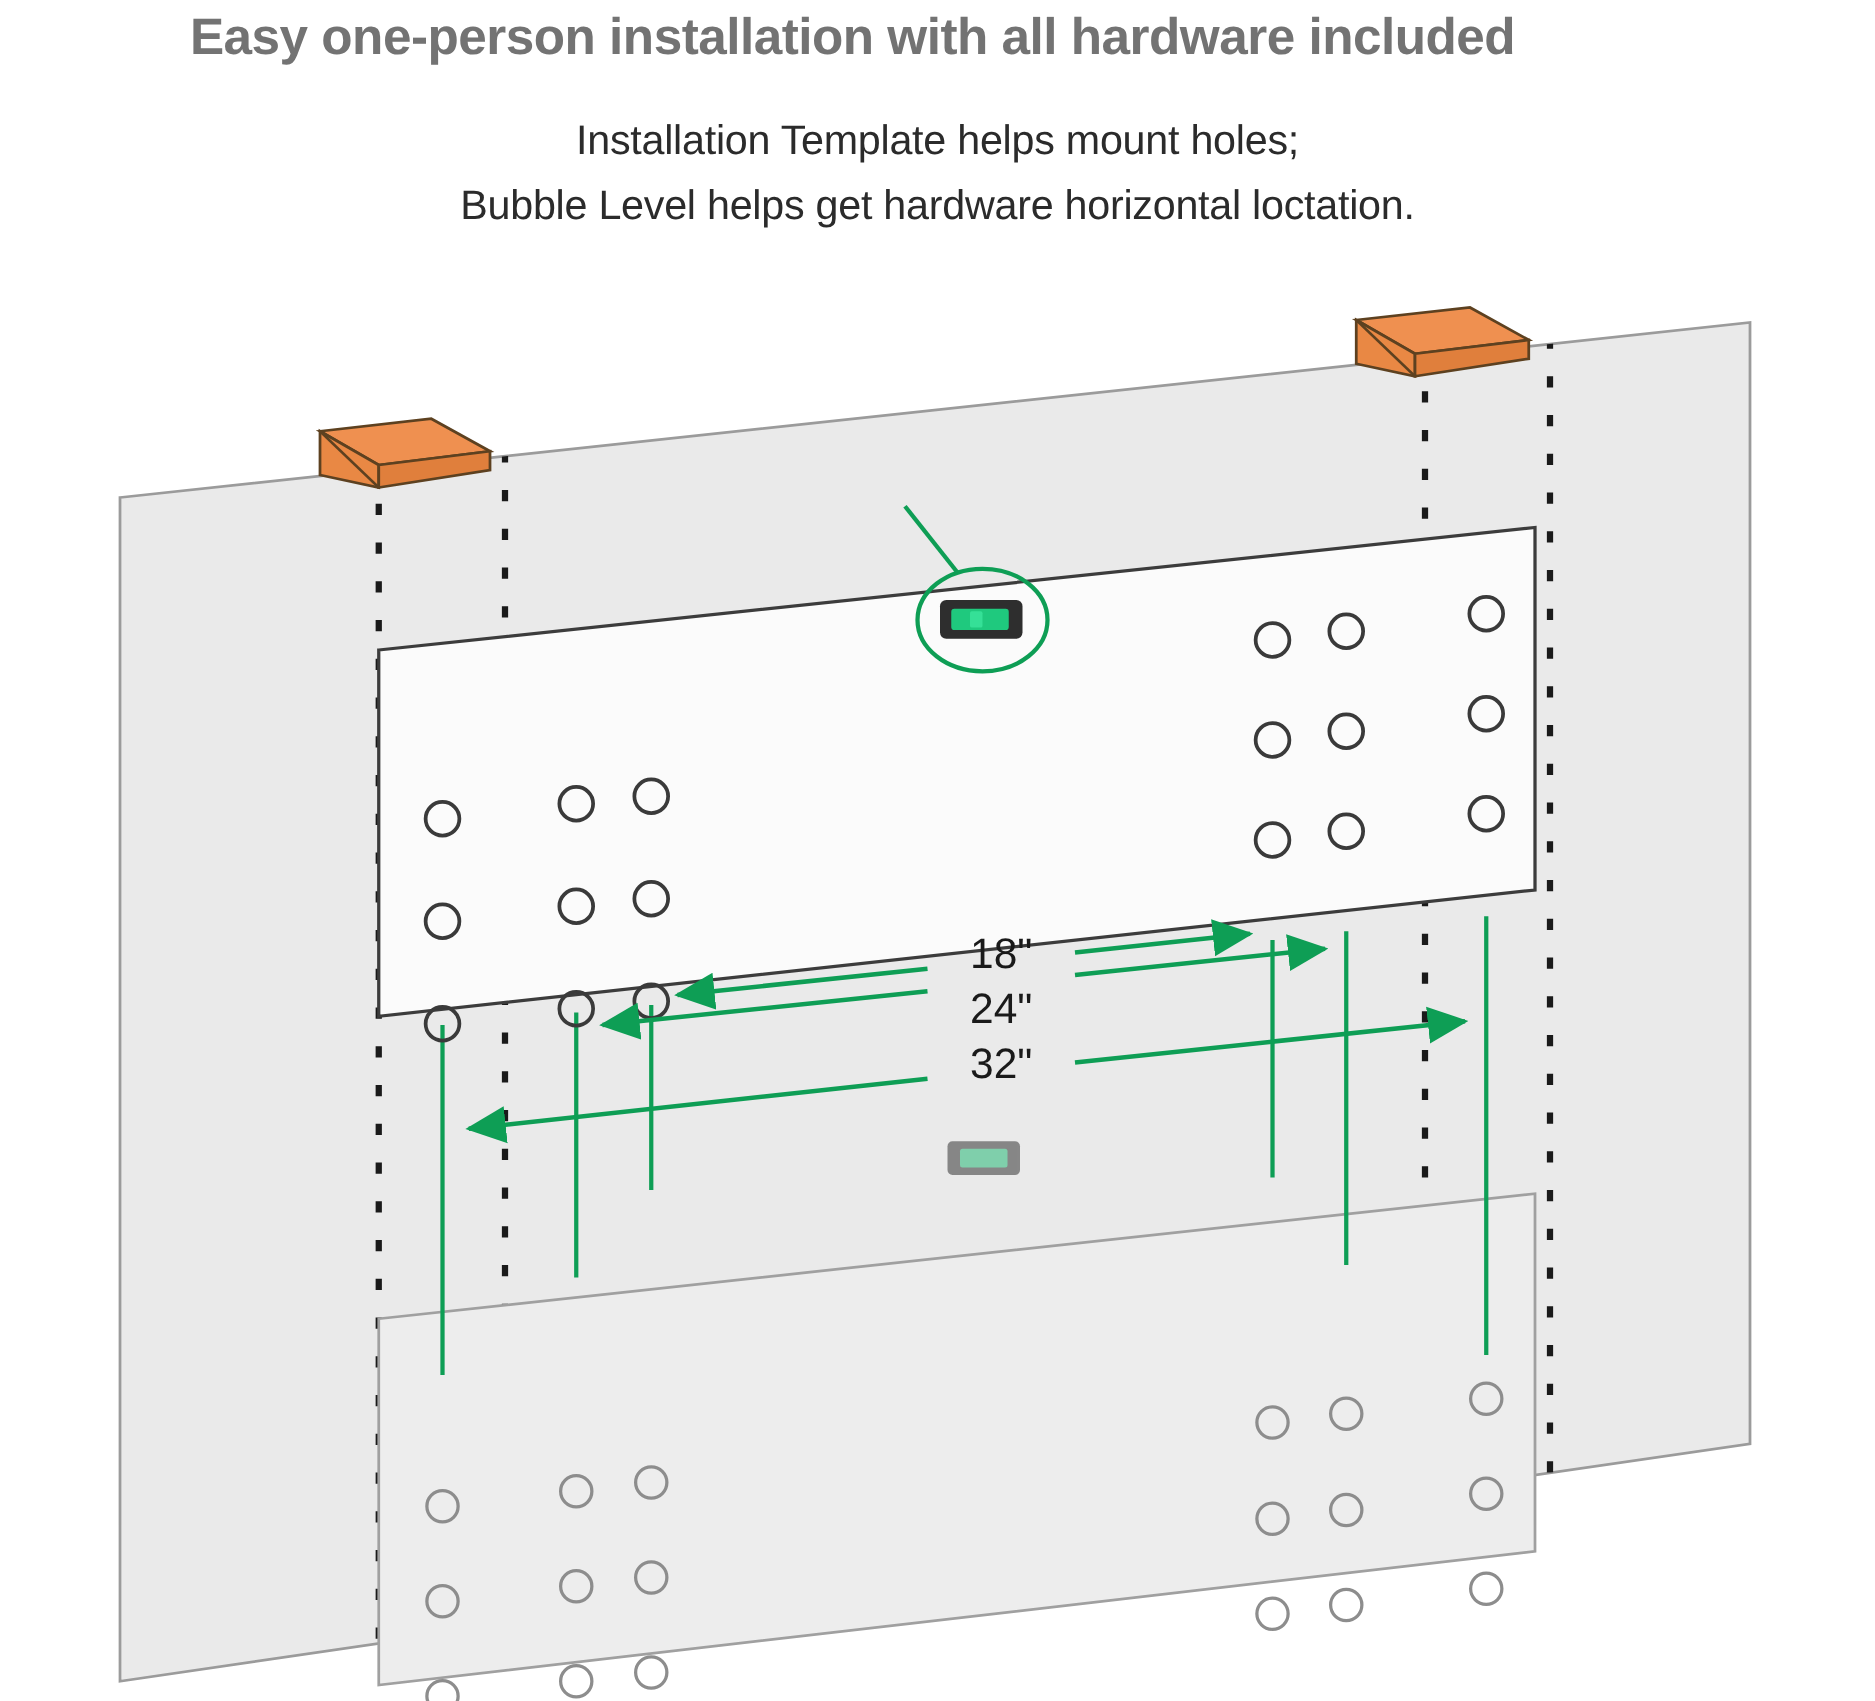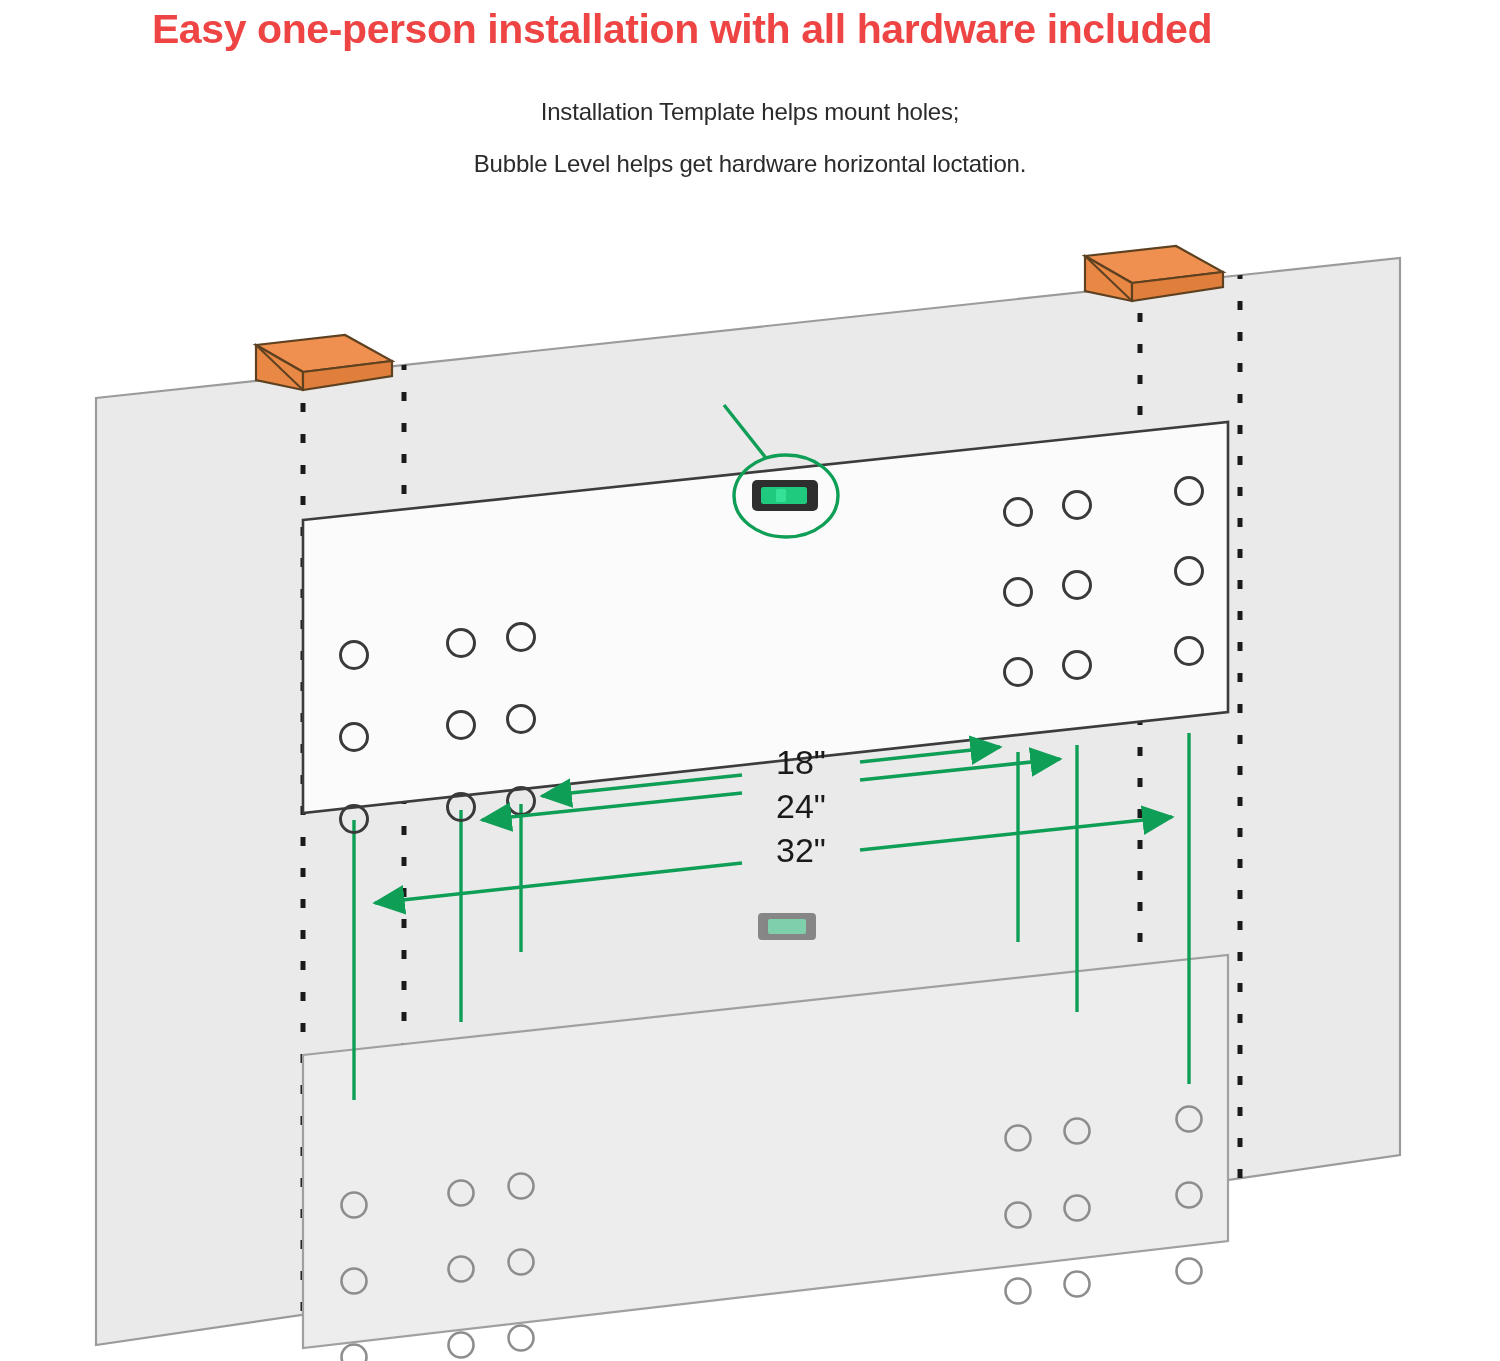--- a/index.html
+++ b/index.html
@@ -9,28 +9,28 @@
     -webkit-font-smoothing:antialiased;
   }
   #page{position:relative;width:1500px;height:1361px;background:#fff;}
 
   
   .headline{
     position:absolute;left:0;top:4px;width:1364px;
     text-align:center;
     font-size:41px;line-height:50px;font-weight:bold;
     letter-spacing:-0.4px;
-    color:#ef4444;
+    color:#737373;
     white-space:nowrap;
   }
   .subtitle{
     position:absolute;left:0;top:86px;width:1500px;
     text-align:center;
     color:#2b2b2b;
-    font-size:24px;line-height:52px;font-weight:400;
+    font-size:33px;line-height:52px;font-weight:400;
     letter-spacing:-0.2px;
   }
   .subtitle .ln{display:block;}
 
   
   #diagram{position:absolute;left:0;top:200px;width:1500px;height:1161px;}
   svg{display:block;}
   text{font-family:"Liberation Sans","DejaVu Sans",sans-serif;}
   .dimlabel{font-size:34px;fill:#1a1a1a;}
   .calloutlabel{font-size:33px;fill:#2b2b2b;}

